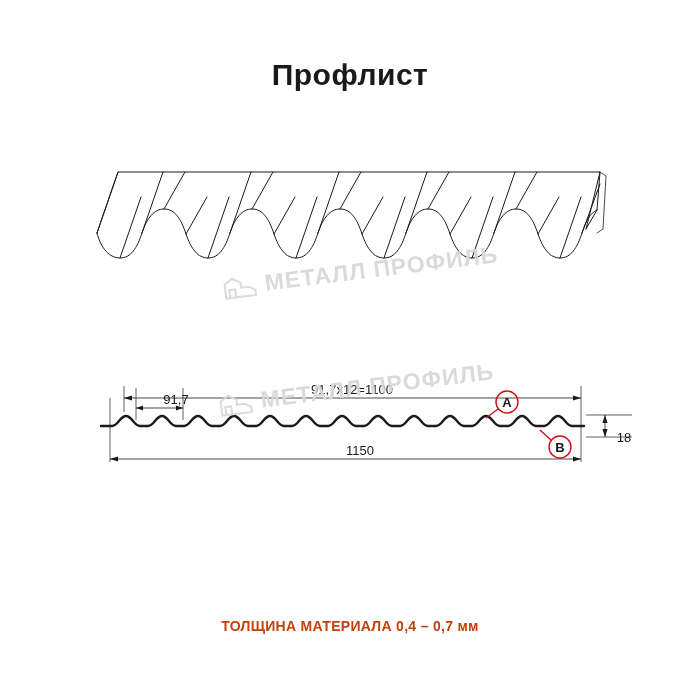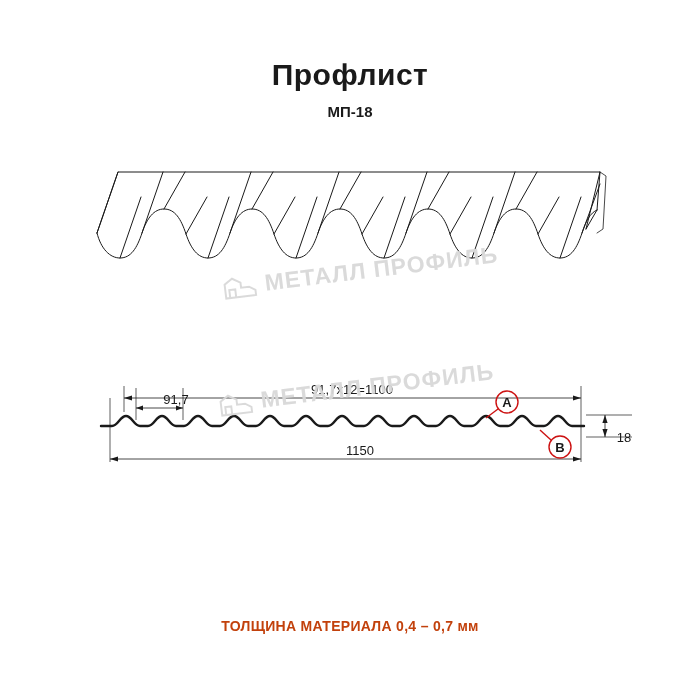--- a/index.html
+++ b/index.html
@@ -74,21 +74,20 @@
     vertical-align: middle;
     margin-right: 8px;
   }
 </style>
 </head>
 <body>
 
 <div class="page">
 
   <div class="title">Профлист</div>
-  <div class="subtitle">МП-18</div>
 
   <svg class="drawing" width="700" height="700" viewBox="0 0 700 700">
 
     <g fill="none" stroke="#1a1a1a" stroke-width="1" stroke-linejoin="round" stroke-linecap="round">
 
       <path d="M97,233 L118,172 L600,172 L586,229" stroke-width="1"></path>
 
       <path d="M97,233
                C101,249 110,258 120,258
                C131,258 137,248 142,233

